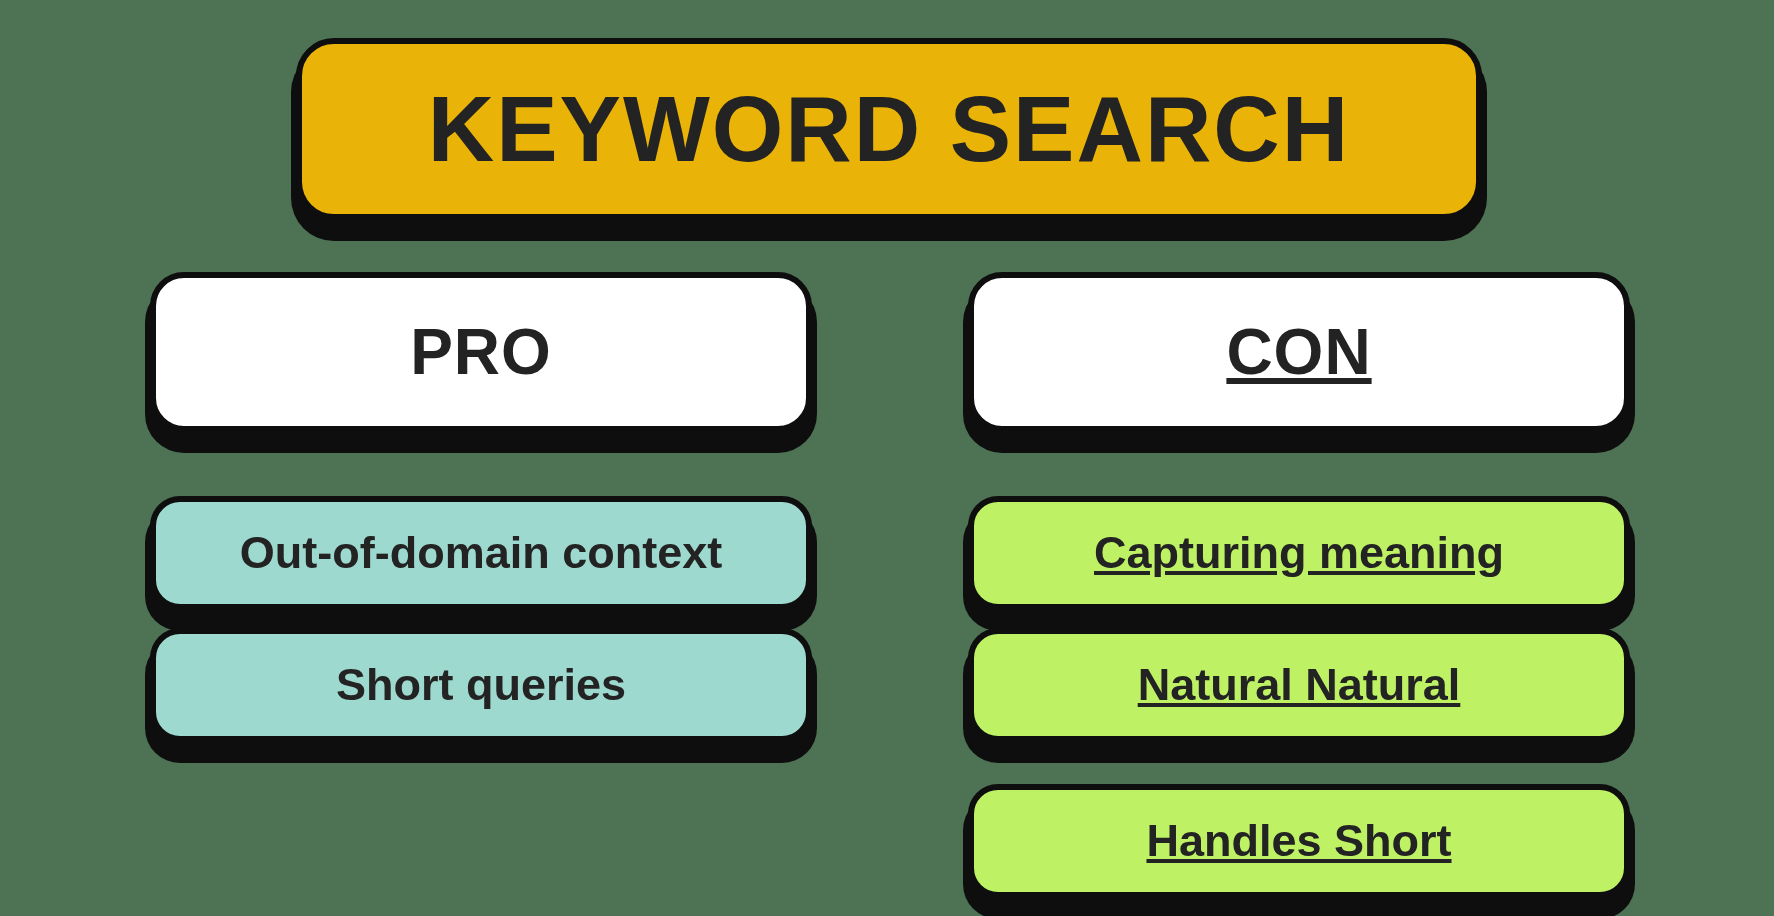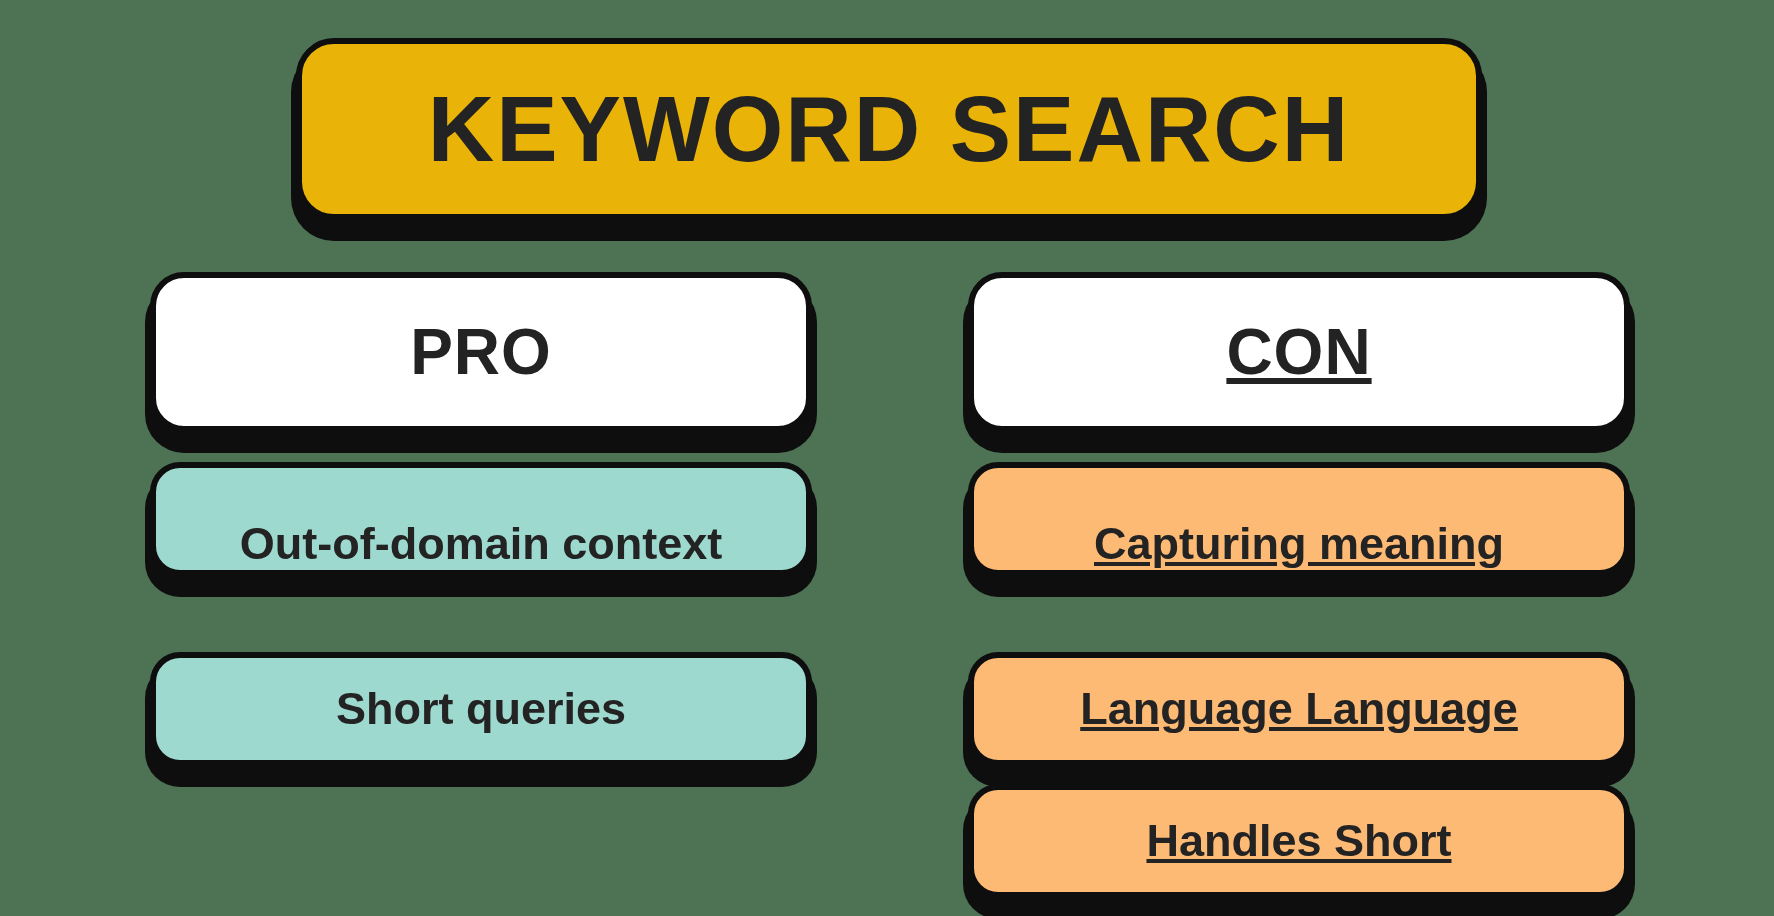--- a/index.html
+++ b/index.html
@@ -53,25 +53,25 @@
     letter-spacing: 1px;
   }
   .item-card {
     width: 662px;
     height: 114px;
     border-radius: 30px;
     font-size: 45px;
   }
   .col-left  { left: 150px; }
   .col-right { left: 968px; text-decoration: underline; }
-  .row-1 { top: 462px; align-items: flex-end; }
-  .row-2 { top: 628px; margin-top: 24px; }
+  .row-1 { top: 496px; }
+  .row-2 { top: 628px; }
   .row-3 { top: 784px; }
   .pro-item { background: #9dd9cf; }
-  .con-item { background: #fdba74; }
+  .con-item { background: #bef264; }
 </style>
 </head>
 <body>
 
 <div class="canvas">
 
   <div class="card title-card">
     <span>KEYWORD SEARCH</span>
   </div>
 
@@ -90,20 +90,20 @@
 
   <div class="card header-card col-right">
     <span>CON</span>
   </div>
 
   <div class="card item-card con-item col-right row-1">
     <span>Capturing meaning</span>
   </div>
 
   <div class="card item-card con-item col-right row-2">
-    <span>Language Language</span>
+    <span>Natural Natural</span>
   </div>
 
   <div class="card item-card con-item col-right row-3">
     <span>Handles Short</span>
   </div>
 
 </div>
 
 </body></html>

